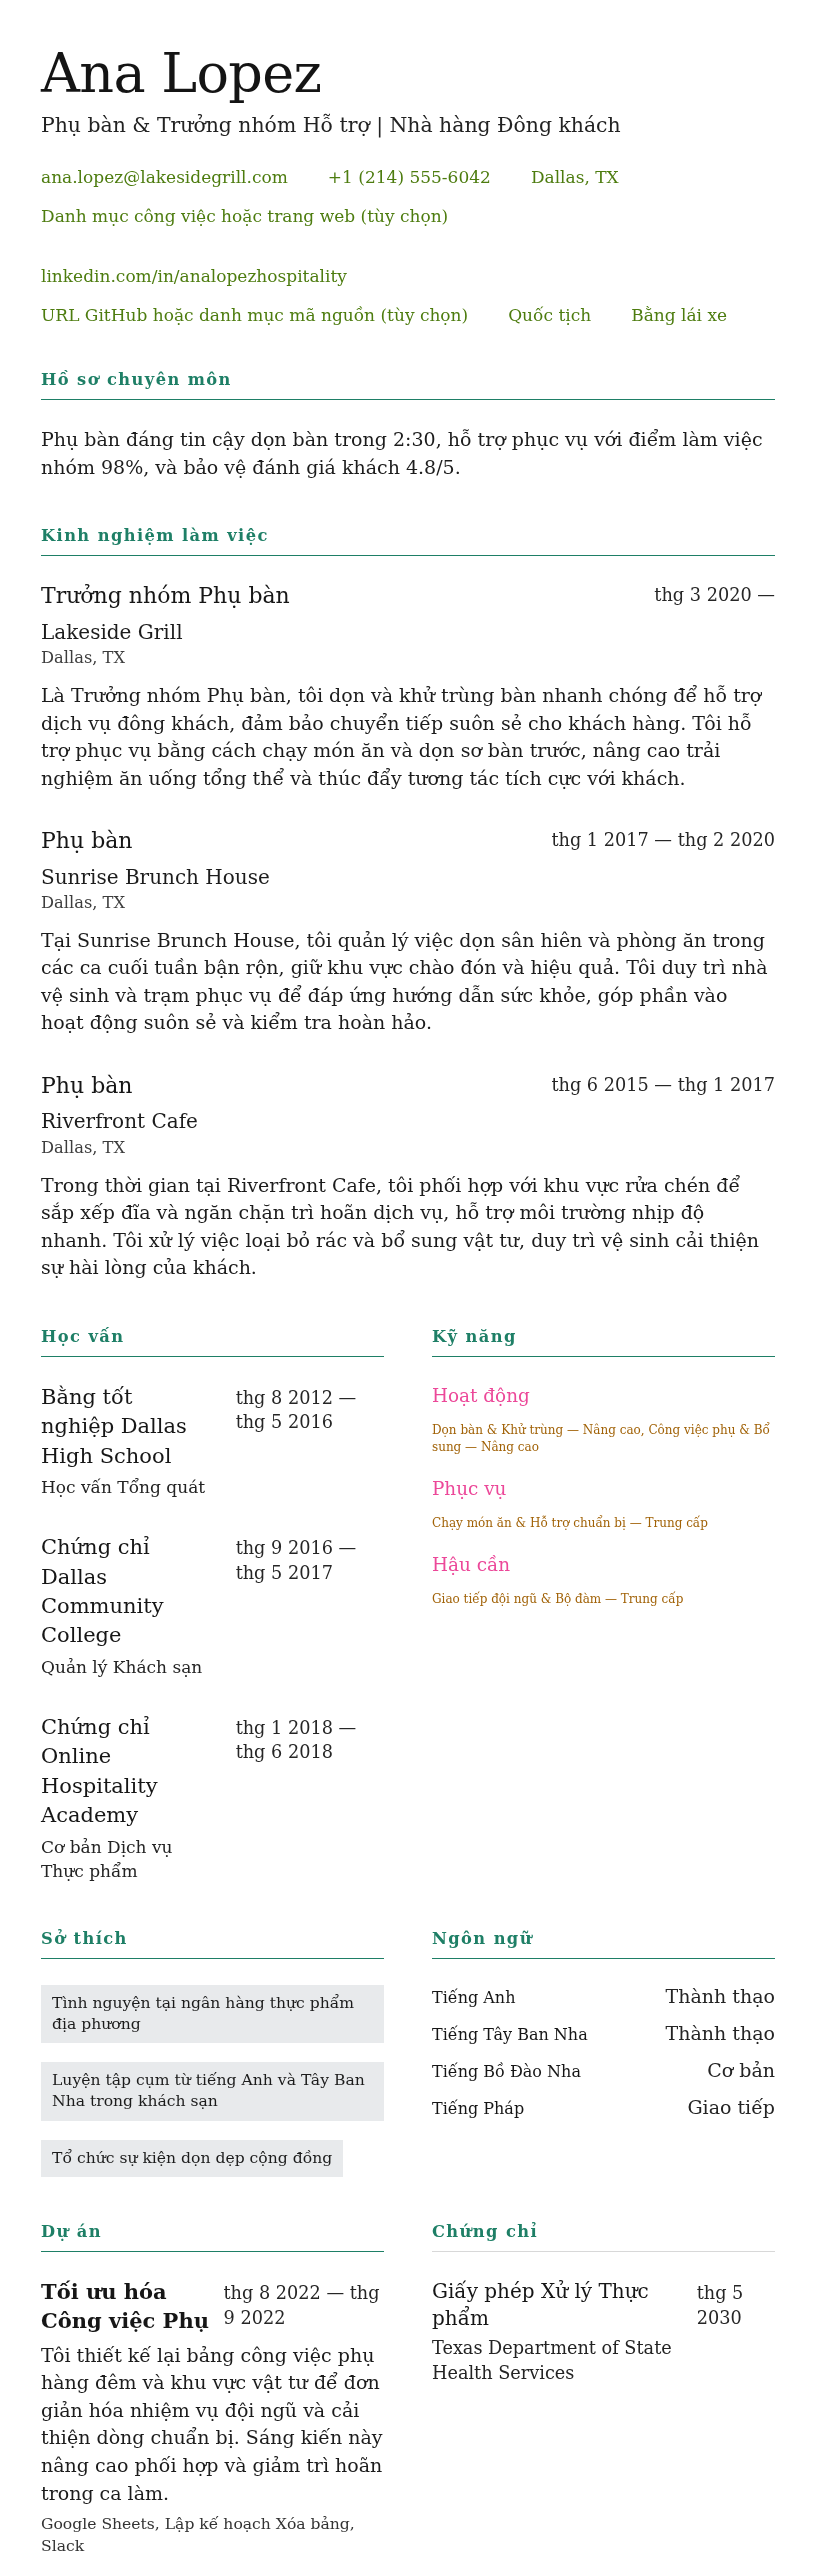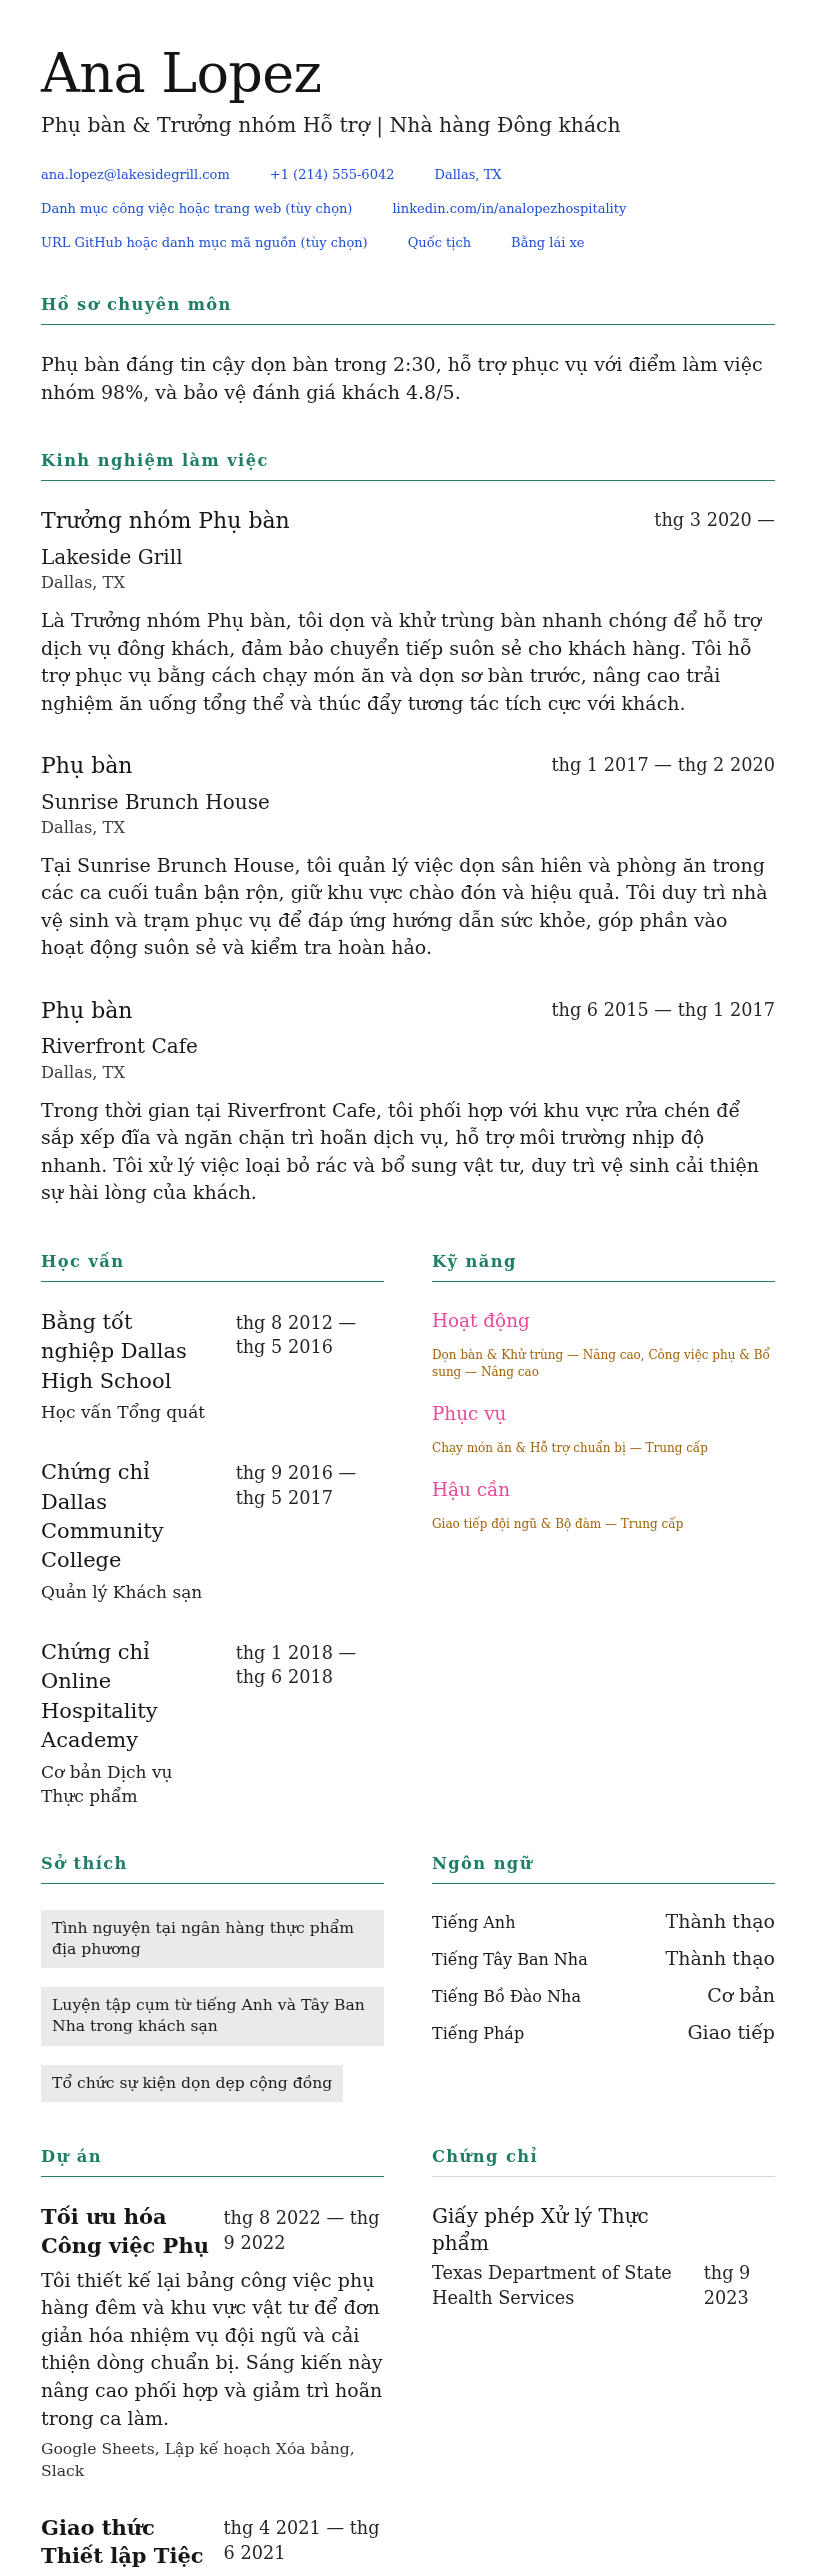--- a/index.html
+++ b/index.html
@@ -34,22 +34,22 @@
     font-size:20.4px;
     color:#222222;
     margin-top:9.5px;
   }
   .contact-rows{margin-top:30px;}
   .contact-row{
     display:flex;
     flex-wrap:wrap;
     column-gap:33px;
     row-gap:6.8px;
-    font-size:13px;
-    color:#1d4ed8;
+    font-size:17px;
+    color:#4d7c0f;
     margin-bottom:19px;
     gap:40px;
   }
   .contact-row:last-child{margin-bottom:0;}
 
   
   .section{margin-top:45px;}
   .sec-head h2{
     font-size:16.3px;
     font-weight:700;
@@ -174,21 +174,21 @@
   }
   .proj .body-text{margin-top:6.8px;}
   .tools{
     font-size:15.6px;
     color:#333333;
     line-height:1.4;
     margin-top:6.8px;
   }
 
   
-  .cert{display:flex;column-gap:11px;align-items:flex-end;}
+  .cert{display:flex;column-gap:4px;}
   .cert-left{width:76%;flex:0 0 76%;}
   .cert-name{font-size:20px;color:#161616;line-height:1.35;}
   .cert-issuer{font-size:17.7px;color:#242424;line-height:1.4;margin-top:4.1px;}
 </style>
 </head>
 <body>
 
 <div class="page">
 
   <header>
@@ -399,21 +399,21 @@
       <div class="sec-head">
         <h2>Chứng chỉ</h2>
         <hr class="sec-rule gray">
       </div>
       <div class="sec-body">
         <div class="cert">
           <div class="cert-left">
             <div class="cert-name">Giấy phép Xử lý Thực phẩm</div>
             <div class="cert-issuer">Texas Department of State Health Services</div>
           </div>
-          <div class="item-date">thg 9 2023</div>
+          <div class="item-date">thg 5 2030</div>
         </div>
       </div>
     </section>
 
   </div>
 
 </div>
 
 
 </body></html>

